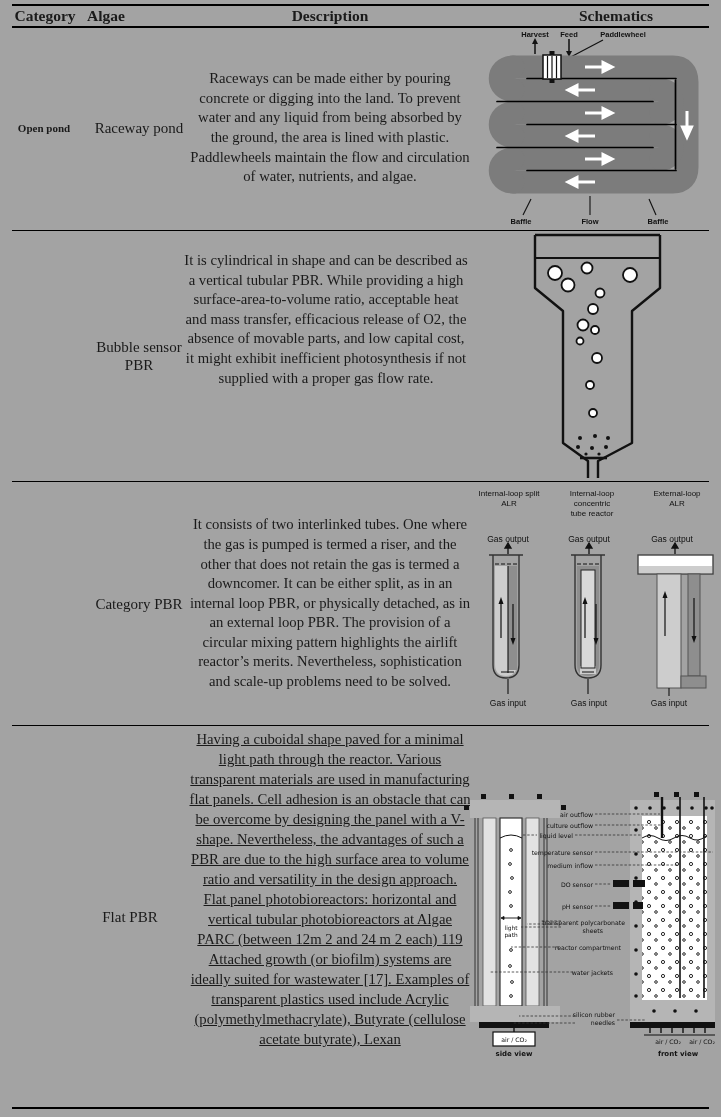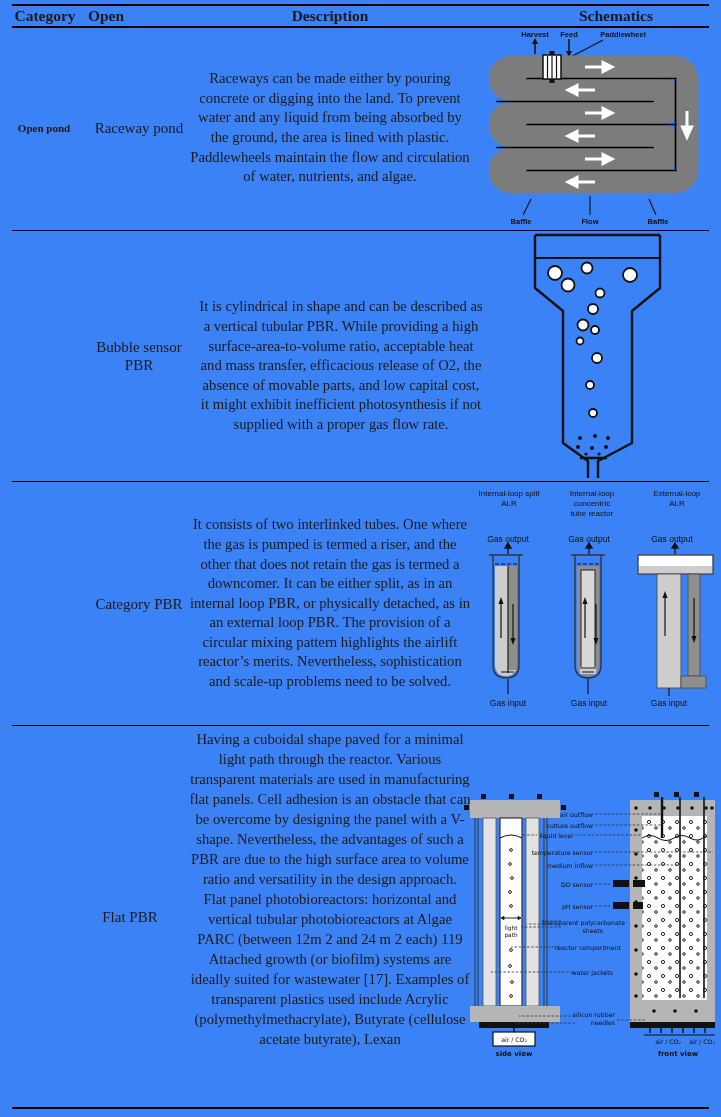--- a/index.html
+++ b/index.html
@@ -1,29 +1,29 @@
 <!DOCTYPE html>
 <html><head>
 <meta charset="utf-8">
 <style>
   html,body{margin:0;padding:0;background:#fff;}
-  .page{position:relative;width:721px;height:1117px;background:#3b82f6;
+  .page{position:relative;width:721px;height:1117px;background:#a3a3a3;
         font-family:"Liberation Serif",serif;color:#1a1a1a;overflow:hidden;}
   .hline{position:absolute;left:12px;width:697px;background:#000;}
   .hline.thick{height:2.4px;}
   .hline.med{height:1.6px;}
   .hline.thin{height:1.1px;}
   .hdr{position:absolute;top:7px;transform:translateX(-50%);font-weight:bold;
        font-size:15.5px;white-space:nowrap;}
   .cell{position:absolute;display:flex;flex-direction:column;align-items:center;
         justify-content:center;text-align:center;}
   .cat{font-weight:bold;font-size:11px;}
   .typ{font-size:15px;line-height:18px;}
   .desc{font-size:14.7px;line-height:19.6px;}
-  .desc4{font-size:14.7px;line-height:20px;}
+  .desc4{font-size:14.7px;line-height:20px;text-decoration:underline;}
   svg text{font-family:"Liberation Sans",sans-serif;fill:#111;}
   svg .tt{font-size:8px;}
   svg .gas{font-size:8.5px;}
   svg .rw{font-size:7.5px;font-weight:bold;}
   svg .fl{font-size:6.2px;font-family:"DejaVu Sans",sans-serif;}
   svg .flb{font-size:7px;font-weight:bold;font-family:"DejaVu Sans",sans-serif;}
   svg .lp{font-size:5.8px;font-family:"DejaVu Sans",sans-serif;}
 </style>
 </head>
 <body>
@@ -31,21 +31,21 @@
 <div class="page">
 
   <div class="hline thick" style="top:4px"></div>
   <div class="hline med" style="top:26px"></div>
   <div class="hline thin" style="top:230px"></div>
   <div class="hline thin" style="top:481px"></div>
   <div class="hline thin" style="top:725px"></div>
   <div class="hline thick" style="top:1107px"></div>
 
   <div class="hdr" style="left:45px">Category</div>
-  <div class="hdr" style="left:106px">Open</div>
+  <div class="hdr" style="left:106px">Algae</div>
   <div class="hdr" style="left:330px">Description</div>
   <div class="hdr" style="left:616px">Schematics</div>
 
   <div class="cell cat" style="left:0;top:26px;width:88px;height:204px">
       <span>Open pond</span>
     </div>
   <div class="cell typ" style="left:88px;top:26px;width:102px;height:204px">
       <span>Raceway pond</span>
     </div>
   <div class="cell desc" style="left:188px;top:26px;width:284px;height:204px">
@@ -121,21 +121,21 @@
     <g stroke="#111" stroke-width="1.1">
       <line x1="40" y1="188" x2="48" y2="172"></line>
         <line x1="107" y1="188" x2="107" y2="169"></line>
         <line x1="173" y1="188" x2="166" y2="172"></line>
     </g>
   </svg>
 
   <div class="cell typ" style="left:88px;top:231px;width:102px;height:250px">
       <span>Bubble sensor PBR</span>
     </div>
-  <div class="cell desc" style="left:199px;top:231px;width:284px;height:250px;justify-content:center;padding-top:20px;box-sizing:border-box">
+  <div class="cell desc" style="left:184px;top:231px;width:284px;height:250px;justify-content:flex-start;padding-top:20px;box-sizing:border-box">
       <span>It is cylindrical in shape and can be described as a vertical tubular PBR. While providing a high surface-area-to-volume ratio, acceptable heat and mass transfer, efficacious release of O2, the absence of movable parts, and low capital cost, it might exhibit inefficient photosynthesis if not supplied with a proper gas flow rate.</span>
     </div>
 
   <svg style="position:absolute;left:525px;top:233px" width="150" height="246" viewBox="0 0 150 246">
     <g stroke="#111" stroke-width="2.4" fill="none" stroke-linejoin="round">
       <path d="M10 2 H135"></path>
       <path d="M10 2 V55 L38 78 V210 L63 228 V245"></path>
       <path d="M135 2 V55 L107 78 V210 L73 228 V245"></path>
       <path d="M10 25 H135" stroke-width="1.8"></path>
       <path d="M55 225 H82" stroke-width="2.6"></path>

